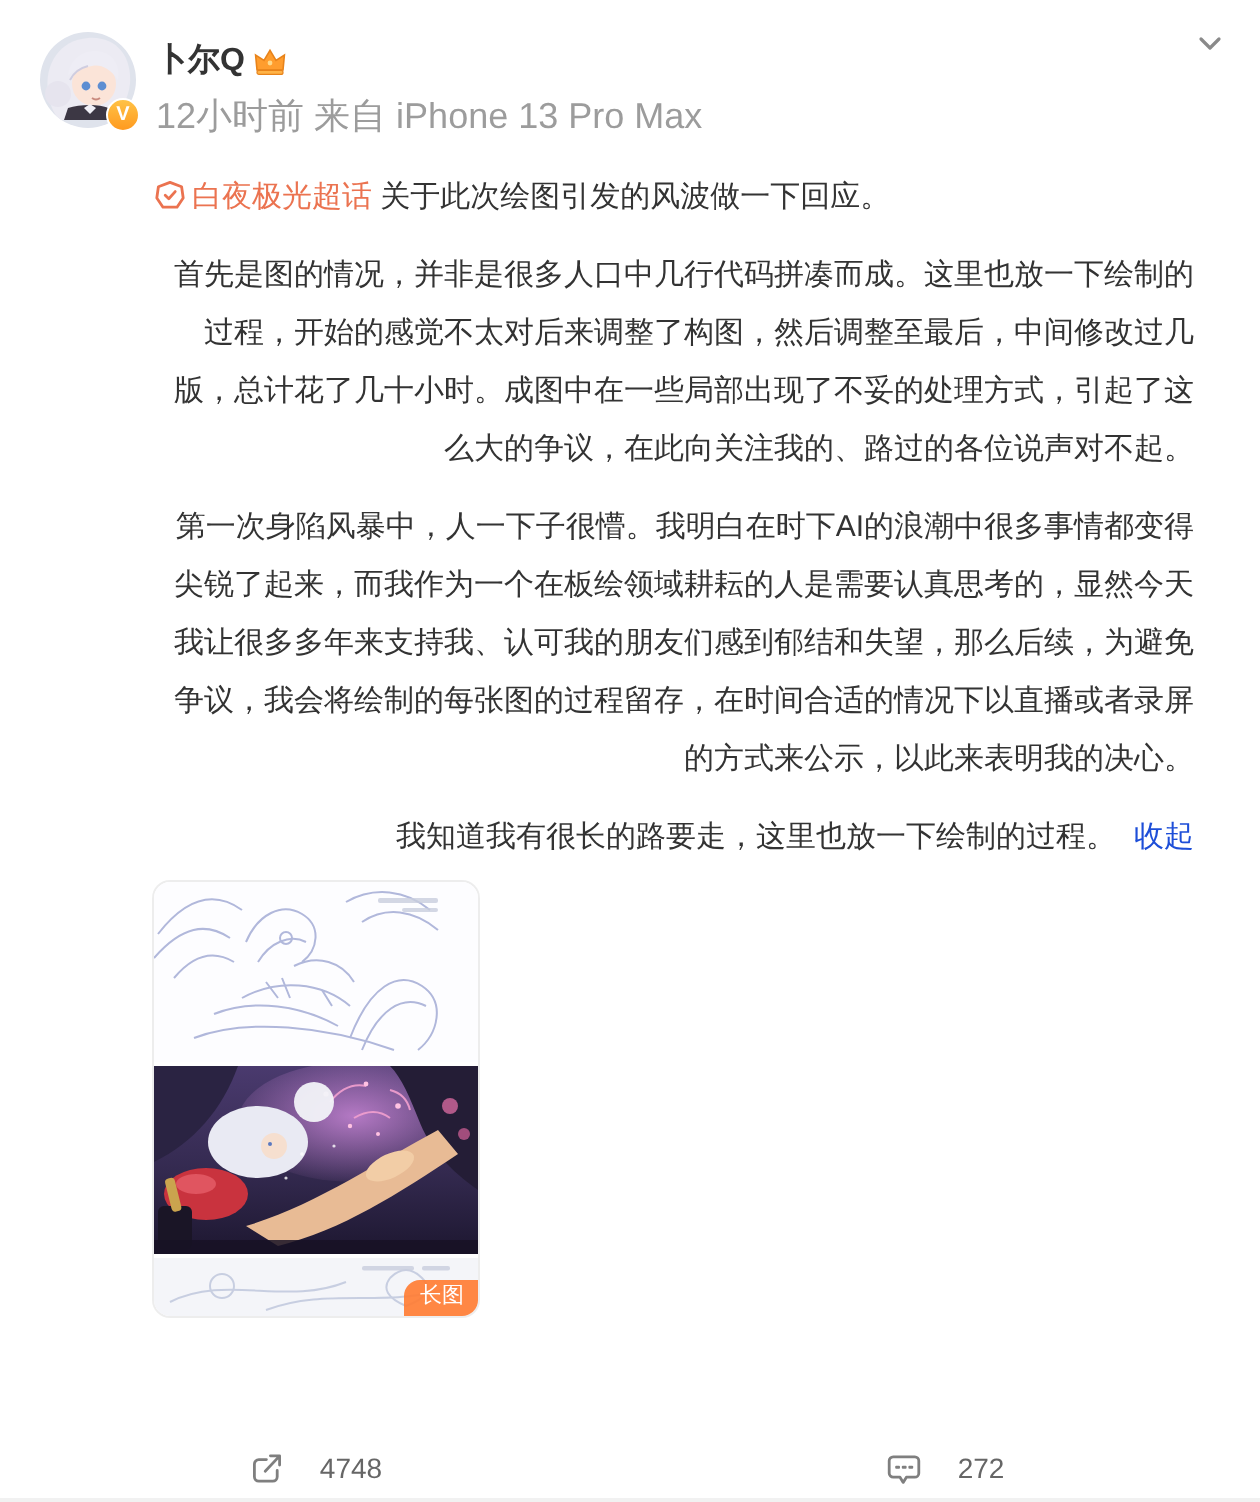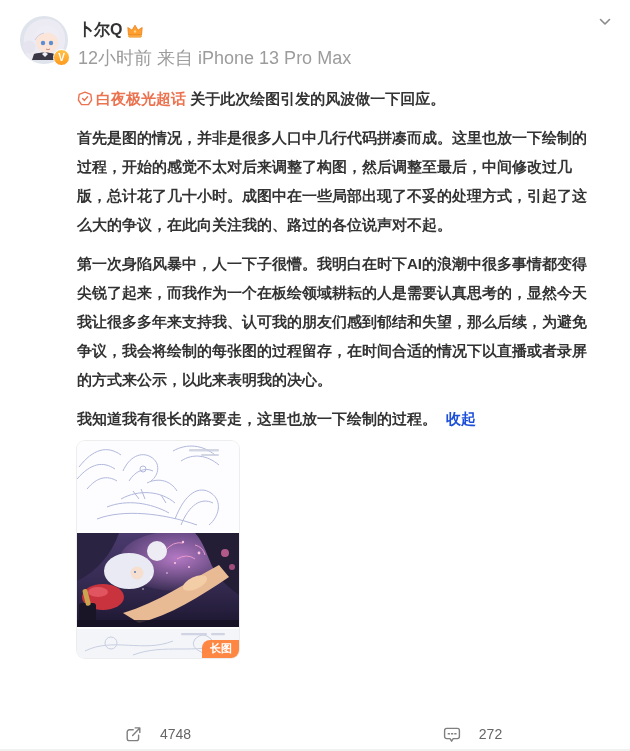--- a/index.html
+++ b/index.html
@@ -26,25 +26,25 @@
     display: flex; align-items: center; justify-content: center;
   }
   .header-info { margin-left: 10px; padding-top: 4px; }
   .username-row { display: flex; align-items: center; gap: 5px; }
   .username { font-size: 16px; font-weight: bold; color: #333; cursor: pointer; }
   .crown { width: 16px; height: 14px; display: inline-block; }
   .meta { margin-top: 5px; font-size: 18px; color: #9c9c9c; }
   .chevron { position: absolute; right: 17px; top: 14px; width: 16px; height: 16px; cursor: pointer; }
 
   
-  .content { padding: 14px 33px 0 77px; font-size: 15px; line-height: 29px; color: #333; font-weight: bold; }
+  .content { padding: 14px 33px 0 77px; font-size: 15px; line-height: 29px; color: #333; }
   .intro-line { }
   .supertopic { color: #eb7350; text-decoration: none; cursor: pointer; }
   .st-icon { display: inline-block; width: 16px; height: 16px; vertical-align: -2.5px; margin-right: 3px; }
-  .content p { margin-top: 10px; }
+  .content p { margin-top: 10px; text-align: right; }
   .collapse-link { color: #1d4ed8; text-decoration: none; cursor: pointer; margin-left: 9px; }
 
   
   .thumb {
     position: relative; margin-top: 8px;
     width: 162px; height: 217px;
     border-radius: 8px; overflow: hidden;
     box-shadow: 0 0 0 1px rgba(0,0,0,0.07);
     background: #fff; cursor: pointer;
   }

